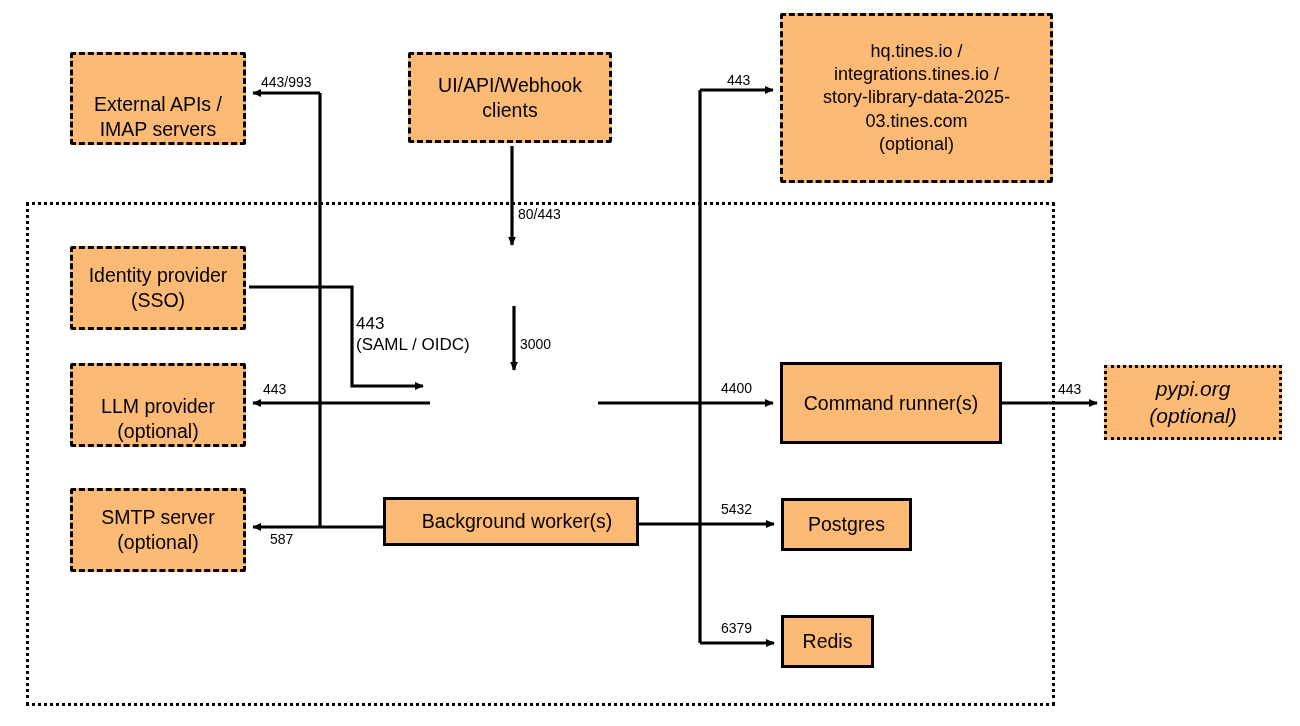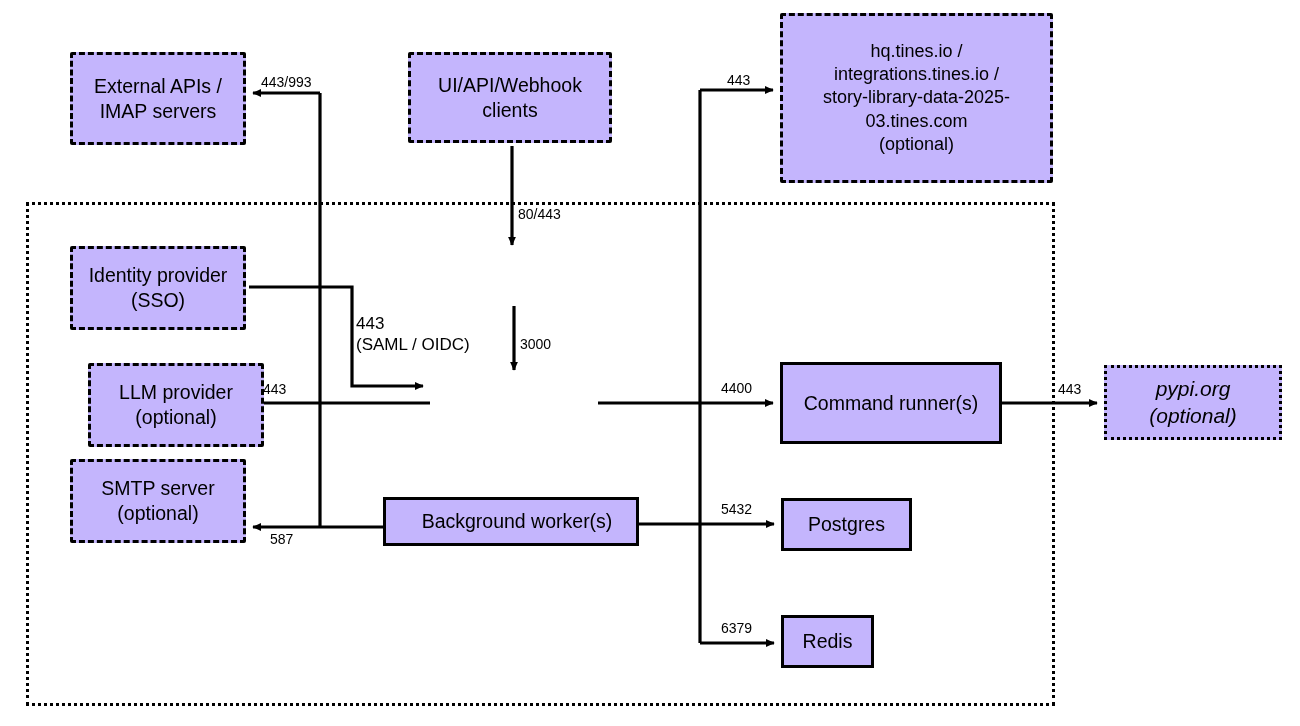--- a/index.html
+++ b/index.html
@@ -28,21 +28,21 @@
     pointer-events: none;
   }
   .node {
     position: absolute;
     box-sizing: border-box;
     display: flex;
     align-items: center;
     justify-content: center;
     text-align: center;
     color: #000000;
-    background: #c4b5fd;
+    background: #fdba74;
     line-height: 1.28;
     z-index: 3;
   }
   .node-label {
     display: block;
     width: 100%;
     padding: 0 6px;
     box-sizing: border-box;
     white-space: pre-line;
   }
@@ -121,21 +121,21 @@
 
       <path d="M639,524 L774,524" marker-end="url(#arrowhead)"></path>
 
       <path d="M700,643 L774,643" marker-end="url(#arrowhead)"></path>
 
       <path d="M1002,403 L1097,403" marker-end="url(#arrowhead)"></path>
 
     </g>
   </svg>
 
-  <div class="node dashed" style="left:70px; top:52px; width:176px; height:93px;">
+  <div class="node dashed" style="left:70px; top:52px; width:176px; height:93px;align-items:flex-end;">
     <span class="node-label">External APIs /
 IMAP servers</span>
   </div>
 
   <div class="node dashed" style="left:408px; top:52px; width:204px; height:91px;">
     <span class="node-label">UI/API/Webhook
 clients</span>
   </div>
 
   <div class="node dashed small-text" style="left:780px; top:13px; width:273px; height:170px;">
@@ -144,26 +144,26 @@
 story-library-data-2025-
 03.tines.com
 (optional)</span>
   </div>
 
   <div class="node dashed" style="left:70px; top:246px; width:176px; height:84px;justify-content:center;">
     <span class="node-label">Identity provider
 (SSO)</span>
   </div>
 
-  <div class="node dashed" style="left:88px; top:363px; width:176px; height:84px;">
+  <div class="node dashed" style="left:70px; top:363px; width:176px; height:84px;align-items:flex-end;">
     <span class="node-label">LLM provider
 (optional)</span>
   </div>
 
-  <div class="node dashed" style="left:70px; top:459px; width:176px; height:84px;align-items:center;">
+  <div class="node dashed" style="left:70px; top:488px; width:176px; height:84px;align-items:center;">
     <span class="node-label">SMTP server
 (optional)</span>
   </div>
 
 
 
   <div class="node solid" style="left:383px; top:497px; width:256px; height:49px;padding-left:12px;">
     <span class="node-label">Background worker(s)</span>
   </div>
 

